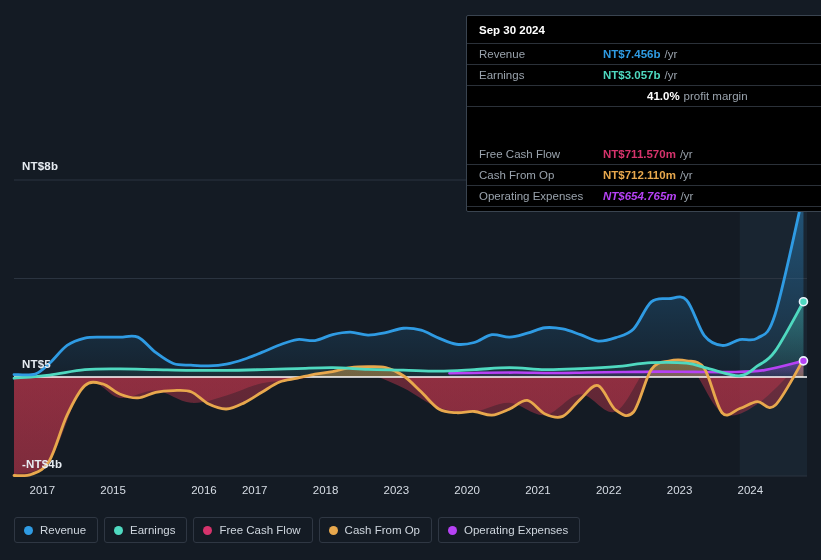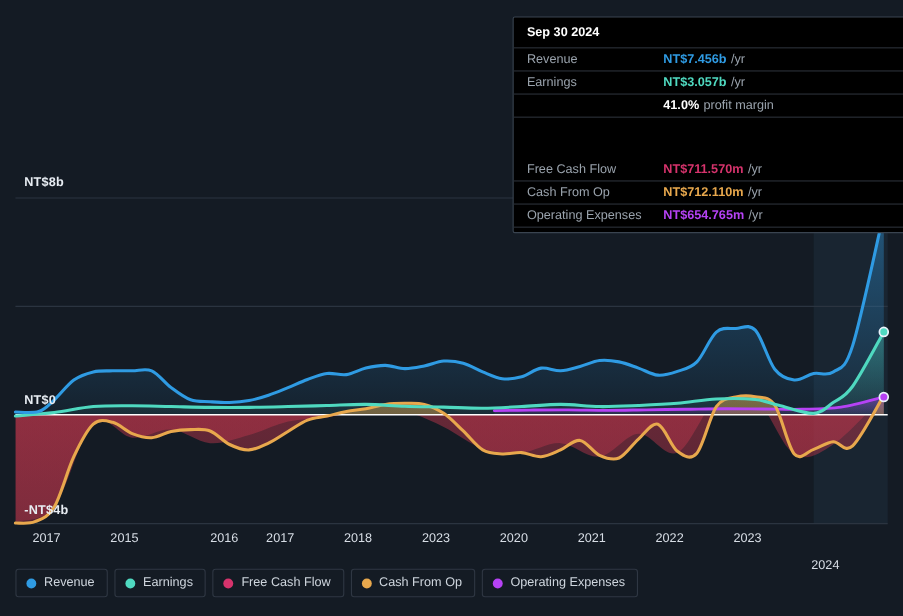--- a/index.html
+++ b/index.html
@@ -122,68 +122,68 @@
         <path d="M 14.00 475.50 C 16.95 475.29, 25.80 476.73, 31.70 474.27 C 37.60 471.81, 43.50 470.58, 49.40 460.73 C 55.30 450.88, 61.20 427.69, 67.10 415.17 C 73.00 402.65, 78.90 390.83, 84.80 385.62 C 90.70 380.41, 96.60 382.46, 102.50 383.89 C 108.40 385.33, 114.31 391.90, 120.21 394.24 C 126.11 396.58, 132.01 398.26, 137.91 397.93 C 143.81 397.60, 149.71 393.50, 155.61 392.27 C 161.51 391.04, 167.41 390.63, 173.31 390.54 C 179.21 390.46, 185.11 389.52, 191.01 391.77 C 196.91 394.03, 202.81 401.21, 208.71 404.09 C 214.61 406.96, 220.51 409.22, 226.41 409.01 C 232.31 408.81, 238.21 405.65, 244.11 402.86 C 250.01 400.07, 255.91 395.76, 261.81 392.27 C 267.71 388.78, 273.61 384.26, 279.51 381.93 C 285.41 379.59, 291.31 379.54, 297.21 378.23 C 303.11 376.92, 309.01 375.15, 314.92 374.05 C 320.82 372.94, 326.72 372.65, 332.62 371.58 C 338.52 370.52, 344.42 368.46, 350.32 367.64 C 356.22 366.82, 362.12 366.66, 368.02 366.66 C 373.92 366.66, 379.82 366.12, 385.72 367.64 C 391.62 369.16, 397.52 371.75, 403.42 375.77 C 409.32 379.79, 415.22 386.23, 421.12 391.77 C 427.02 397.32, 432.92 405.52, 438.82 409.01 C 444.72 412.50, 450.62 412.30, 456.52 412.71 C 462.42 413.12, 468.32 411.06, 474.22 411.48 C 480.12 411.89, 486.02 415.58, 491.92 415.17 C 497.82 414.76, 503.72 411.47, 509.62 409.01 C 515.53 406.55, 521.43 399.57, 527.33 400.39 C 533.23 401.21, 539.13 411.27, 545.03 413.94 C 550.93 416.61, 556.83 418.86, 562.73 416.40 C 568.63 413.94, 574.53 404.29, 580.43 399.16 C 586.33 394.03, 592.23 383.77, 598.13 385.62 C 604.03 387.47, 609.93 405.85, 615.83 410.24 C 621.73 414.64, 627.63 418.74, 633.53 411.97 C 639.43 405.20, 645.33 378.11, 651.23 369.61 C 657.13 361.12, 663.03 362.47, 668.93 360.99 C 674.83 359.52, 680.73 359.52, 686.63 360.75 C 692.53 361.98, 698.43 359.72, 704.33 368.38 C 710.24 377.04, 716.14 406.02, 722.04 412.71 C 727.94 419.40, 733.84 410.37, 739.74 408.52 C 745.64 406.67, 751.54 402.16, 757.44 401.63 C 763.34 401.09, 767.47 412.35, 775.14 405.32 C 782.81 398.29, 798.74 367.11, 803.46 359.47" fill="none" stroke="#e8a84d" stroke-width="2.8" stroke-linecap="round" stroke-linejoin="round" opacity="1"></path>
         <path d="M 14.00 378.23 C 19.90 377.70, 37.60 376.47, 49.40 375.03 C 61.20 373.59, 73.00 370.64, 84.80 369.61 C 96.60 368.59, 108.40 368.87, 120.21 368.87 C 132.01 368.87, 143.81 369.37, 155.61 369.61 C 167.41 369.86, 179.21 370.23, 191.01 370.35 C 202.81 370.47, 214.61 370.47, 226.41 370.35 C 238.21 370.23, 250.01 369.90, 261.81 369.61 C 273.61 369.33, 285.41 368.96, 297.21 368.63 C 309.01 368.30, 320.82 367.52, 332.62 367.64 C 344.42 367.77, 356.22 368.96, 368.02 369.37 C 379.82 369.78, 391.62 369.82, 403.42 370.11 C 415.22 370.39, 427.02 371.17, 438.82 371.09 C 450.62 371.01, 462.42 370.19, 474.22 369.61 C 486.02 369.04, 497.82 367.64, 509.62 367.64 C 521.43 367.64, 533.23 369.45, 545.03 369.61 C 556.83 369.78, 568.63 369.12, 580.43 368.63 C 592.23 368.13, 604.03 367.64, 615.83 366.66 C 627.63 365.67, 639.43 363.29, 651.23 362.72 C 663.03 362.14, 677.19 362.27, 686.63 363.21 C 696.07 364.15, 699.02 366.29, 707.88 368.38 C 716.73 370.47, 731.48 376.18, 739.74 375.77 C 748.00 375.36, 751.54 370.02, 757.44 365.92 C 763.34 361.81, 767.47 361.84, 775.14 351.14 C 782.81 340.44, 798.74 309.96, 803.46 301.72" fill="none" stroke="#4fd9c0" stroke-width="2.8" stroke-linecap="round" stroke-linejoin="round" opacity="1"></path>
         <path d="M 14.00 374.54 C 17.54 374.46, 29.34 375.89, 35.24 374.05 C 41.14 372.20, 44.09 368.22, 49.40 363.46 C 54.71 358.70, 61.20 349.71, 67.10 345.48 C 73.00 341.25, 78.90 339.49, 84.80 338.09 C 90.70 336.70, 96.60 337.27, 102.50 337.11 C 108.40 336.94, 114.31 337.11, 120.21 337.11 C 126.11 337.11, 132.01 334.56, 137.91 337.11 C 143.81 339.65, 149.71 347.98, 155.61 352.38 C 161.51 356.77, 167.41 361.32, 173.31 363.46 C 179.21 365.59, 185.11 364.77, 191.01 365.18 C 196.91 365.59, 202.81 366.08, 208.71 365.92 C 214.61 365.75, 220.51 365.30, 226.41 364.19 C 232.31 363.09, 238.21 361.24, 244.11 359.27 C 250.01 357.30, 255.91 354.76, 261.81 352.38 C 267.71 349.99, 273.61 347.12, 279.51 344.99 C 285.41 342.85, 291.31 340.31, 297.21 339.57 C 303.11 338.83, 309.01 341.38, 314.92 340.56 C 320.82 339.73, 326.72 336.04, 332.62 334.64 C 338.52 333.25, 344.42 332.10, 350.32 332.18 C 356.22 332.26, 362.12 335.06, 368.02 335.14 C 373.92 335.22, 379.82 333.82, 385.72 332.68 C 391.62 331.53, 397.52 328.65, 403.42 328.24 C 409.32 327.83, 415.22 328.57, 421.12 330.21 C 427.02 331.85, 432.92 335.75, 438.82 338.09 C 444.72 340.43, 450.62 343.51, 456.52 344.25 C 462.42 344.99, 468.32 344.13, 474.22 342.52 C 480.12 340.92, 486.02 335.55, 491.92 334.64 C 497.82 333.74, 503.72 337.35, 509.62 337.11 C 515.53 336.86, 521.43 334.73, 527.33 333.17 C 533.23 331.61, 539.13 328.45, 545.03 327.75 C 550.93 327.05, 556.83 327.83, 562.73 328.98 C 568.63 330.13, 574.53 332.63, 580.43 334.64 C 586.33 336.66, 592.23 340.56, 598.13 341.05 C 604.03 341.54, 609.93 339.61, 615.83 337.60 C 621.73 335.59, 627.63 334.93, 633.53 328.98 C 639.43 323.03, 645.33 306.94, 651.23 301.89 C 657.13 296.85, 663.03 298.98, 668.93 298.69 C 674.83 298.41, 680.73 294.01, 686.63 300.17 C 692.53 306.33, 698.43 328.08, 704.33 335.63 C 710.24 343.18, 716.14 344.82, 722.04 345.48 C 727.94 346.14, 733.84 340.80, 739.74 339.57 C 745.64 338.34, 751.54 342.32, 757.44 338.09 C 763.34 333.87, 767.47 338.32, 775.14 314.21 C 782.81 290.09, 798.74 213.53, 803.46 193.40" fill="none" stroke="#2f9be3" stroke-width="2.8" stroke-linecap="round" stroke-linejoin="round" opacity="1"></path>
         <circle cx="803.46" cy="193.40" r="4" fill="#2f9be3" stroke="#eaf2fb" stroke-width="1.6"></circle>
         <circle cx="803.46" cy="301.72" r="4" fill="#4fd9c0" stroke="#eaf2fb" stroke-width="1.6"></circle>
         <circle cx="803.46" cy="360.87" r="4" fill="#b642f5" stroke="#eaf2fb" stroke-width="1.6"></circle>
       </svg>
     </div>
 
 <div class="ylab" style="left:22px; top:160px;">NT$8b</div>
-<div class="ylab" style="left:22px; top:358px;">NT$0</div>
+<div class="ylab" style="left:22px; top:358px;">NT$5</div>
 <div class="ylab" style="left:22px; top:458px;">-NT$4b</div>
 
 <div id="xlabels">
       <div class="xlab" style="left: 42.3214px; top: 484px;">2017</div>
       <div class="xlab" style="left: 113.125px; top: 484px;">2015</div>
       <div class="xlab" style="left: 183.929px; top: 484px; margin-left: 20px;">2016</div>
       <div class="xlab" style="left: 254.732px; top: 484px; text-align: right;">2017</div>
       <div class="xlab" style="left: 325.536px; top: 484px;">2018</div>
       <div class="xlab" style="left: 396.339px; top: 484px;">2023</div>
       <div class="xlab" style="left: 467.143px; top: 484px;">2020</div>
       <div class="xlab" style="left: 537.946px; top: 484px;">2021</div>
       <div class="xlab" style="left: 608.75px; top: 484px;">2022</div>
       <div class="xlab" style="left: 679.554px; top: 484px;">2023</div>
-      <div class="xlab" style="left: 750.357px; top: 484px; margin-top: 24px;">2024</div>
+      <div class="xlab" style="left: 750.357px; top: 484px;">2024</div>
     </div>
 
 <div id="tooltip">
   <div id="tt-date">Sep 30 2024</div>
   <div id="tt-rows">
         <div class="tt-row">
           <span class="tt-k">Revenue</span>
           <span class="tt-v" style="color: rgb(47, 155, 227);">NT$7.456b</span>
           <span class="tt-u">/yr</span>
         </div>
         <div class="tt-row">
           <span class="tt-k">Earnings</span>
           <span class="tt-v" style="color: rgb(79, 217, 192);">NT$3.057b</span>
           <span class="tt-u">/yr</span>
         </div>
         <div class="tt-row">
           <span class="tt-k"></span>
-          <span class="tt-v" style="color: rgb(255, 255, 255);">41.0%</span>
+          <span class="tt-v" style="color: rgb(255, 255, 255); margin-left: 44px;">41.0%</span>
           <span class="tt-u">profit margin</span>
         </div>
         <div class="tt-row">
           <span class="tt-k">Free Cash Flow</span>
           <span class="tt-v" style="color: rgb(214, 51, 108); margin-top: 37px;">NT$711.570m</span>
           <span class="tt-u">/yr</span>
         </div>
         <div class="tt-row">
           <span class="tt-k">Cash From Op</span>
           <span class="tt-v" style="color: rgb(232, 168, 77);">NT$712.110m</span>
           <span class="tt-u">/yr</span>
         </div>
         <div class="tt-row">
           <span class="tt-k">Operating Expenses</span>
-          <span class="tt-v" style="color: rgb(182, 66, 245);">NT$654.765m</span>
+          <span class="tt-v" style="color: rgb(182, 66, 245); font-style: italic;">NT$654.765m</span>
           <span class="tt-u">/yr</span>
         </div>
       </div>
 </div>
 
 <div id="legend">
       <div class="lg">
         <span class="lg-dot" style="background: rgb(47, 155, 227);"></span>
         <span class="lg-txt">Revenue</span>
       </div>

